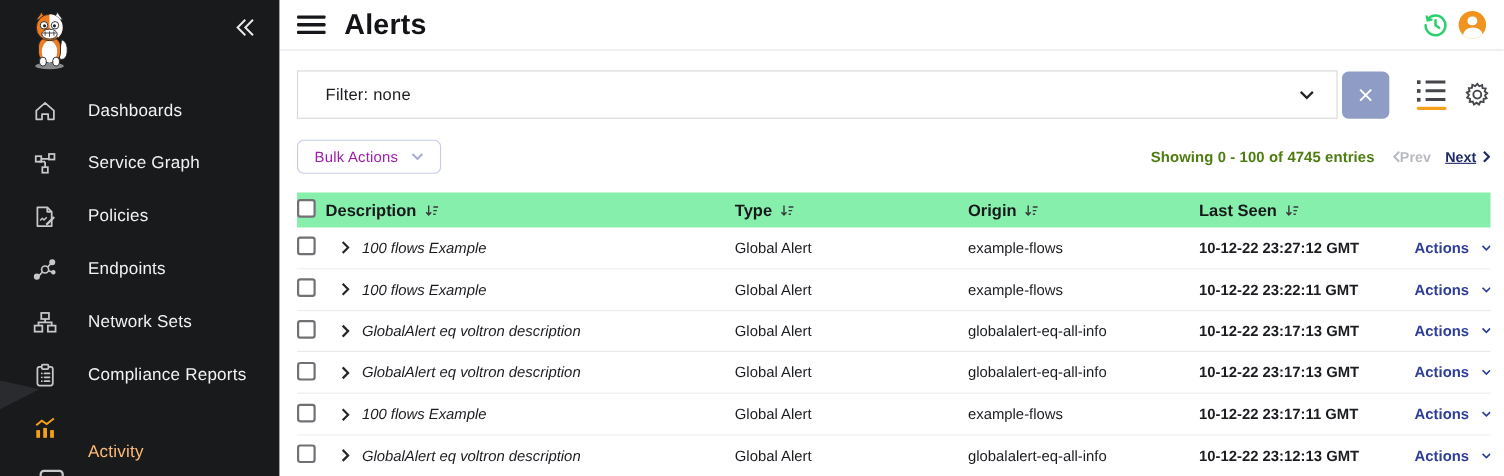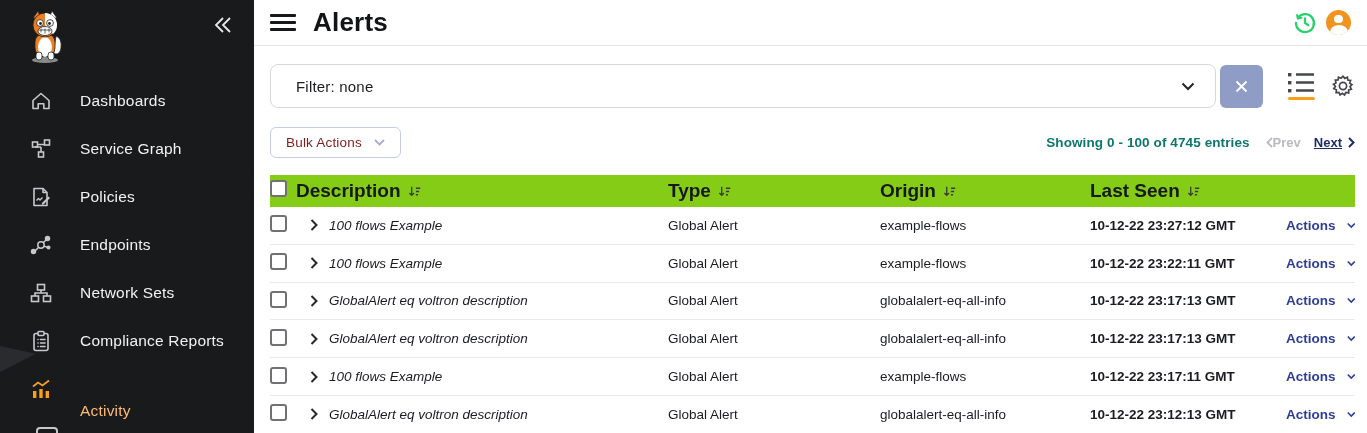--- a/index.html
+++ b/index.html
@@ -32,47 +32,47 @@
   .page-title { font-size:26px; font-weight:bold; color:#131417; margin-left:17px; letter-spacing:.2px; }
   .topbar-right { margin-left:auto; display:flex; align-items:center; gap:8px; }
   .avatar { width:25px; height:25px; border-radius:50%; background:#F0931F; position:relative; overflow:hidden; cursor:pointer; }
   .avatar .head { position:absolute; left:8.2px; top:4.5px; width:8.6px; height:8.6px; border-radius:50%; background:#fff; }
   .avatar .body { position:absolute; left:3.5px; top:14.5px; width:18px; height:14px; border-radius:50%; background:#fff; }
 
   .content { padding:18px 12px 0 16px; display:flex; flex-direction:column; min-width:0; }
 
   
   .filter-row { display:flex; align-items:center; }
-  .filter-select { flex:1; height:44px; border:1px solid #d7d7d9; border-radius:8px; background:#fff;
+  .filter-select { flex:1; height:44px; border:1px solid #d7d7d9; border-radius:0; background:#fff;
                    display:flex; align-items:center; justify-content:space-between;
                    padding:0 20px 0 25px; cursor:pointer;gap:39px; }
   .filter-select .fval { font-size:15px; color:#1b1c1f; letter-spacing:.2px; }
   .clear-btn { width:43px; height:43px; margin-left:4px; flex-shrink:0; border:none; border-radius:6px;
                background:#8F9DC6; color:#fff; cursor:pointer;
                display:flex; align-items:center; justify-content:center; }
   .view-toggle { margin-left:25px; display:flex; flex-direction:column; align-items:center; cursor:pointer; }
   .view-toggle .bar { width:27px; height:3px; border-radius:2px; background:#F9A01B; margin-top:4px; }
   .gear-btn { margin-left:16px; cursor:pointer; display:flex; align-items:center; }
 
   
   .toolbar-row { margin-top:19px; display:flex; align-items:center; }
   .bulk-btn { display:flex; align-items:center; gap:12px; border:1px solid #c6cbe9; border-radius:6px;
-              background:#fff; padding:7px 15px; font-size:13.5px; color:#7f1d1d;
+              background:#fff; padding:7px 15px; font-size:13.5px; color:#a21caf;
               font-family:inherit; letter-spacing:.2px; cursor:default; }
   .pagination { margin-left:auto; display:flex; align-items:center; }
-  .showing { font-size:13.5px; font-weight:600; color:#0f766e; letter-spacing:.1px; }
+  .showing { font-size:13.5px; font-weight:600; color:#4d7c0f; letter-spacing:.1px; }
   .pg-prev { display:flex; align-items:center; margin-left:16px; color:#b9bac0;
              font-size:13px; font-weight:600; cursor:default; }
   .pg-next { display:flex; align-items:center; gap:6px; margin-left:13px; color:#1F2B66;
              font-size:13px; font-weight:bold; cursor:pointer;text-decoration:underline; }
 
   
   .table { margin-top:17px; width:100%; }
   .tgrid { display:grid; grid-template-columns:26px auto 212px 210px 196px 69px; align-items:center; }
-  .thead { height:32px; background:#84cc16; font-size:19px; font-weight:bold; color:#17181b; }
+  .thead { height:32px; background:#86efac; font-size:15px; font-weight:bold; color:#17181b; }
   .thc { display:flex; align-items:center; gap:7px; }
   .trow { height:37.8px; border-bottom:1px solid #e9e9eb; font-size:13.5px; color:#1b1c20; background:#fff; }
   .checkbox { width:17px; height:17px; border:2px solid #717175; border-radius:3px; background:#fff;
               display:inline-block; cursor:pointer; }
   .desc-cell { display:flex; align-items:center; gap:11px; padding-left:14px; overflow:hidden;font-style:italic; }
   .expand { display:flex; align-items:center; cursor:pointer; flex-shrink:0; }
   .cell-text { white-space:nowrap; overflow:hidden; text-overflow:ellipsis; }
   .lastseen { font-weight:600; }
   .actions-cell { display:flex; align-items:center; gap:11px; color:#2E3E96; font-weight:bold; cursor:pointer; }
 </style>

